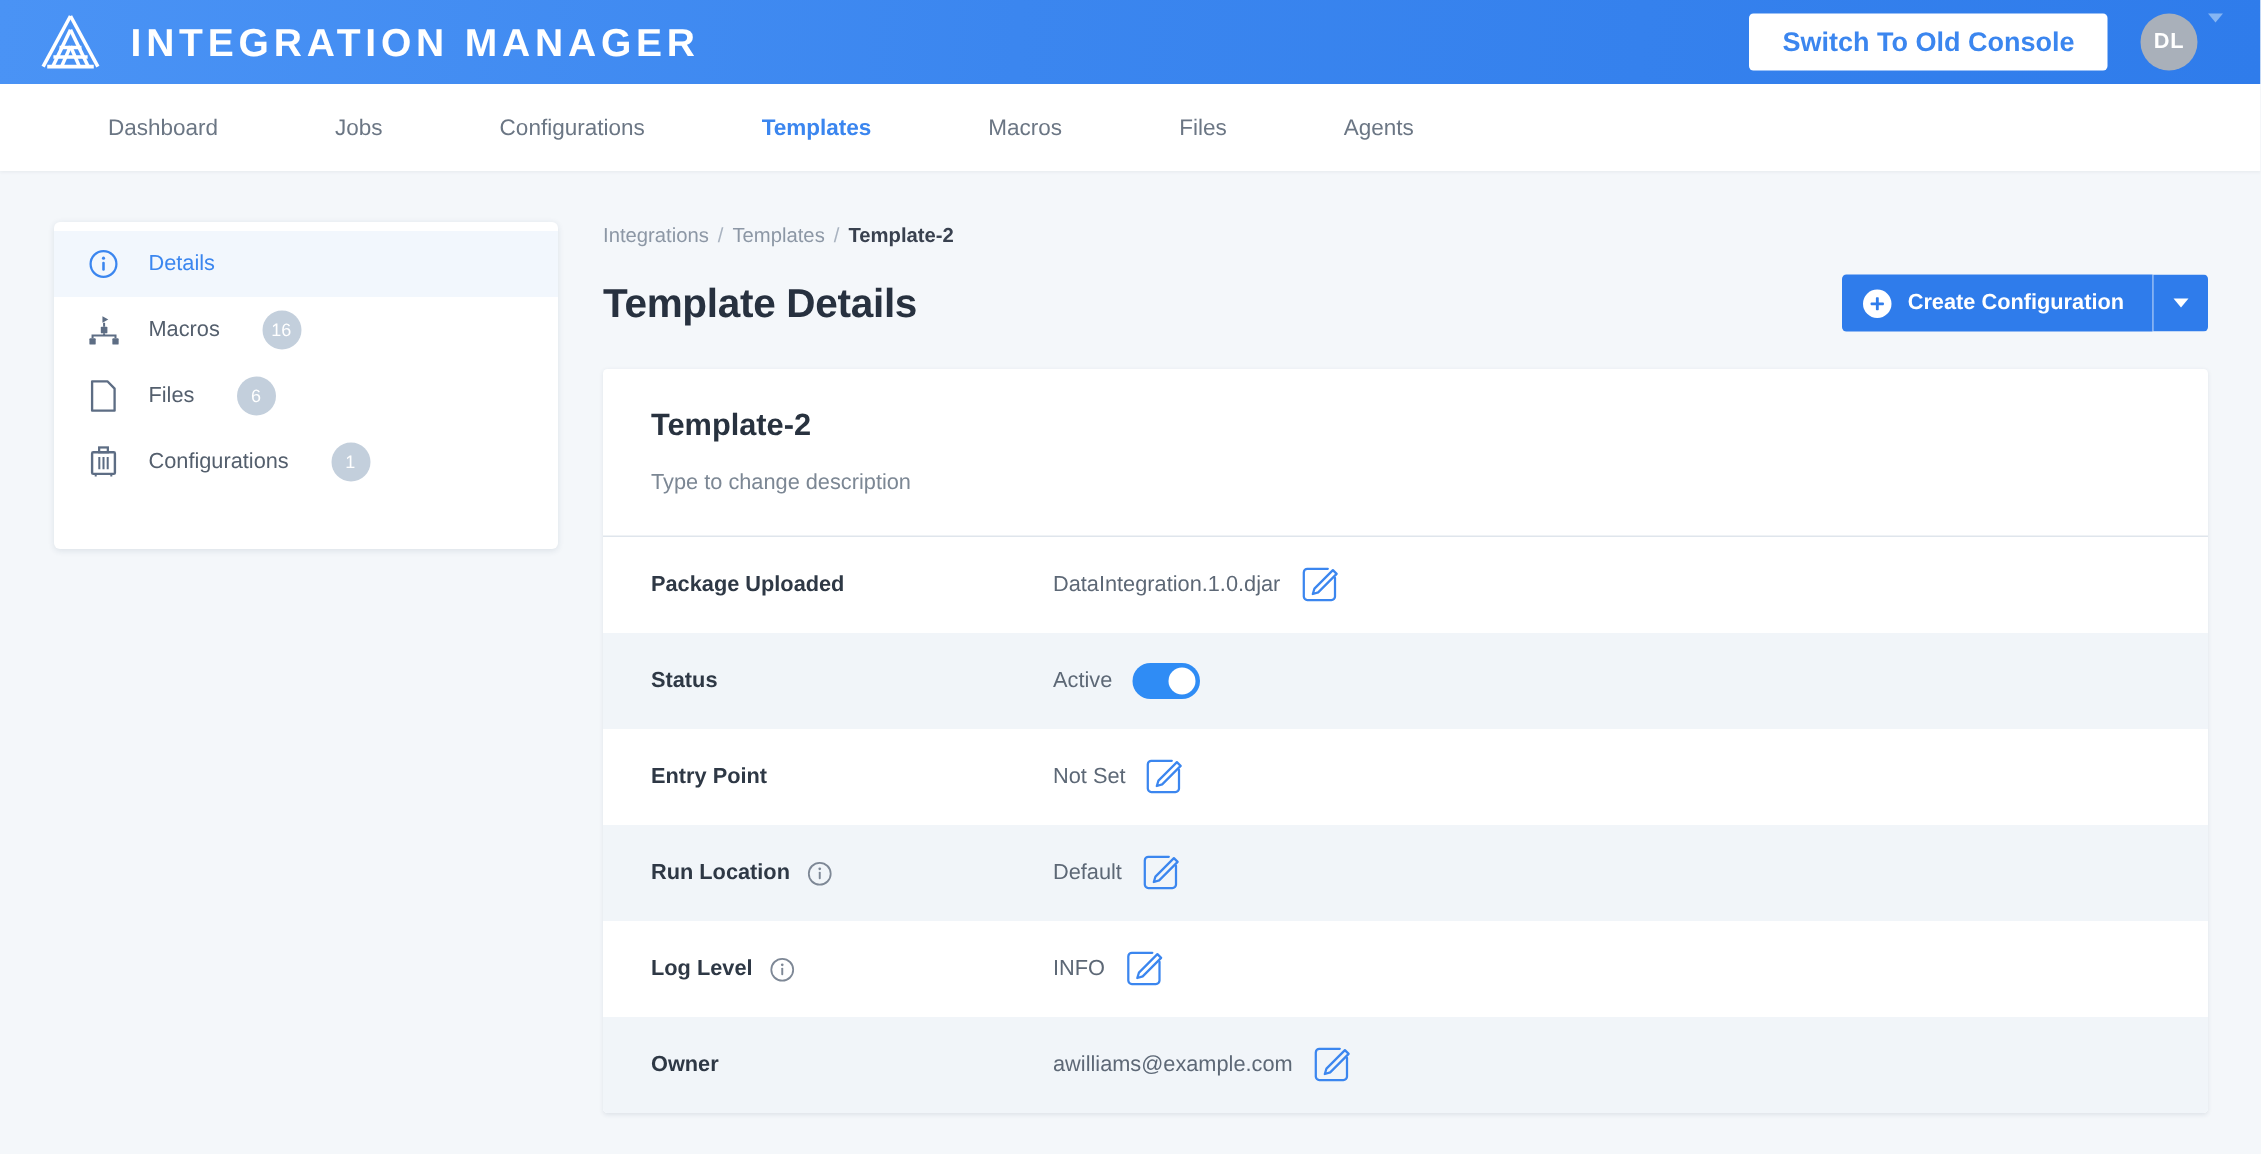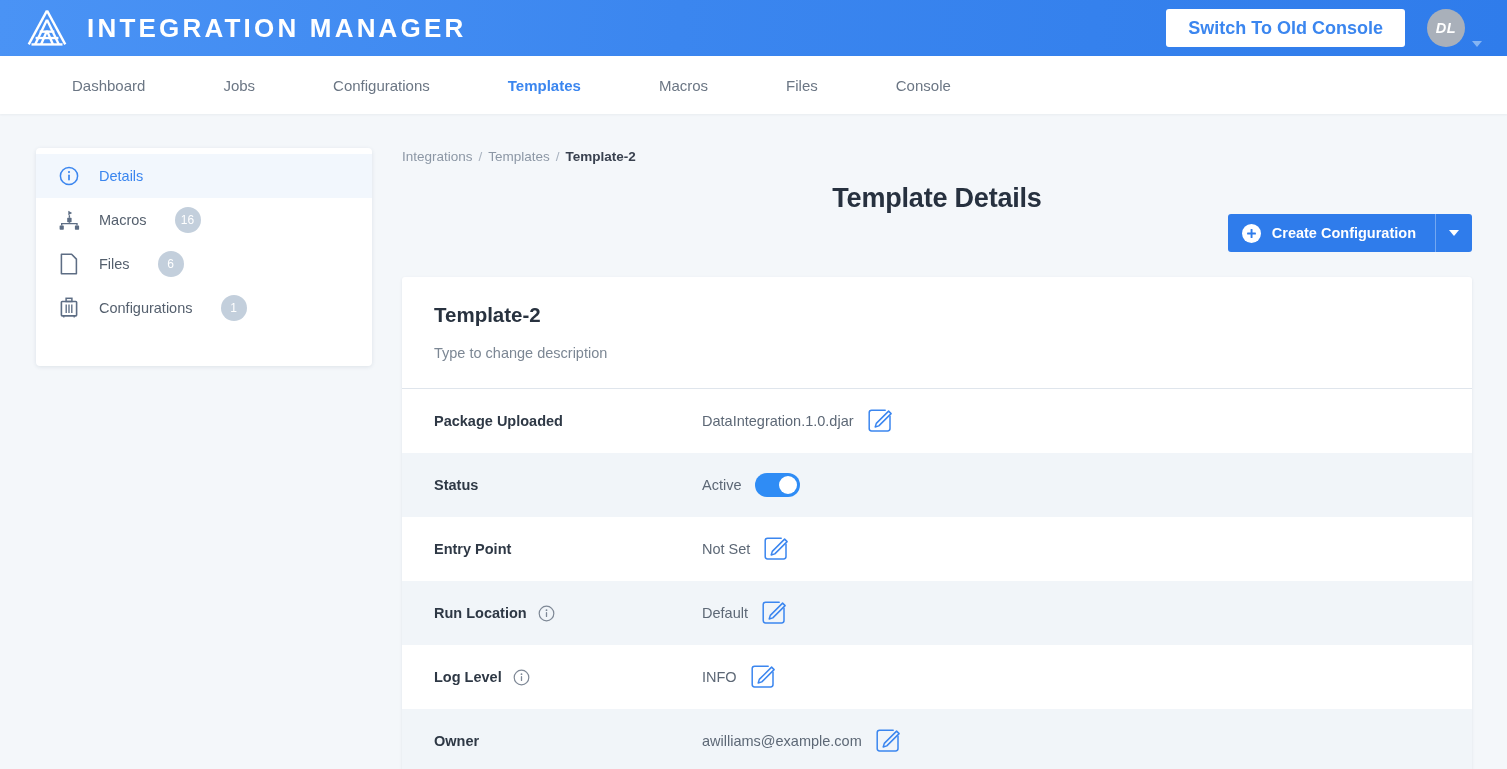--- a/index.html
+++ b/index.html
@@ -50,21 +50,21 @@
     border: none;
     border-radius: 3px;
     height: 38px;
     padding: 0 22px;
     font-size: 18px;
     font-weight: bold;
     font-family: "Liberation Sans", sans-serif;
     cursor: pointer;
     white-space: nowrap;
   }
-  .avatar-wrap { display: flex; align-items: flex-end; gap: 7px; cursor: pointer; font-style: italic; }
+  .avatar-wrap { display: flex; align-items: flex-start; gap: 7px; cursor: pointer; }
   .avatar {
     width: 38px; height: 38px;
     border-radius: 50%;
     background: #a9b0ba;
     color: #ffffff;
     font-size: 14.5px;
     font-weight: bold;
     display: flex; align-items: center; justify-content: center;
     letter-spacing: 0.5px;
   }
@@ -157,21 +157,20 @@
     align-items: baseline;
   }
   .crumb { cursor: pointer; }
   .crumb.current { color: #39414f; font-weight: bold; cursor: default; }
   .crumb-sep { color: #a9b3c0; }
 
   .title-row {
     display: flex;
     align-items: center;
     margin-bottom: 25px;
-    flex-direction: column;
   }
   .page-title {
     font-size: 27px;
     font-weight: bold;
     color: #27313f;
     letter-spacing: -0.2px;
   }
   .title-actions { margin-left: auto; display: flex; }
   .primary-btn {
     background: #2f7ceb;
@@ -301,21 +300,21 @@
   </div>
 </div>
 
 <div class="main-nav">
   <div class="nav-item">Dashboard</div>
   <div class="nav-item">Jobs</div>
   <div class="nav-item">Configurations</div>
   <div class="nav-item active">Templates</div>
   <div class="nav-item">Macros</div>
   <div class="nav-item">Files</div>
-  <div class="nav-item">Console</div>
+  <div class="nav-item">Agents</div>
 </div>
 
 <div class="page">
 
   <div class="sidebar">
 
     <div class="side-item active">
       <span class="side-ico">
         <svg width="20" height="20" viewBox="0 0 20 20">
           <circle cx="10" cy="10" r="8.6" fill="none" stroke="#3b86ef" stroke-width="1.5"></circle>

